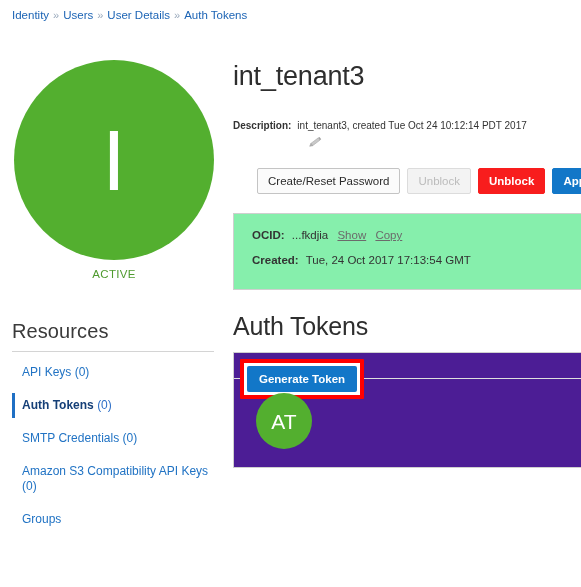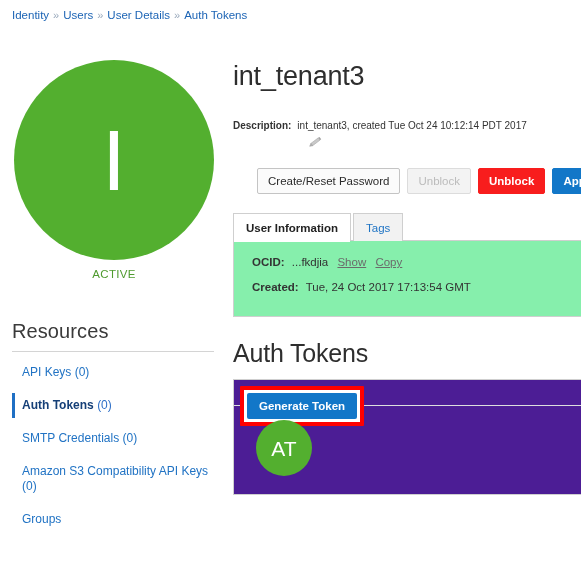--- a/index.html
+++ b/index.html
@@ -412,24 +412,20 @@
     </span>
 
     <div class="btn-row">
       <button class="btn btn-default">Create/Reset Password</button>
       <button class="btn btn-disabled">Unblock</button>
       <button class="btn btn-danger">Unblock</button>
       <button class="btn btn-primary">Apply Tag(s)</button>
     </div>
 
     <div class="tab-panel">
-      <div class="tab-strip">
-        <div class="tab active">User Information</div>
-        <div class="tab">Tags</div>
-      </div>
       <div class="tab-body">
         <div class="kv">
           <span class="k">OCID:</span>
           <span class="v">...fkdjia</span>
           <span class="inline-link">Show</span>
           <span class="inline-link">Copy</span>
         </div>
         <div class="kv">
           <span class="k">Created:</span>
           <span class="v">Tue, 24 Oct 2017 17:13:54 GMT</span>

